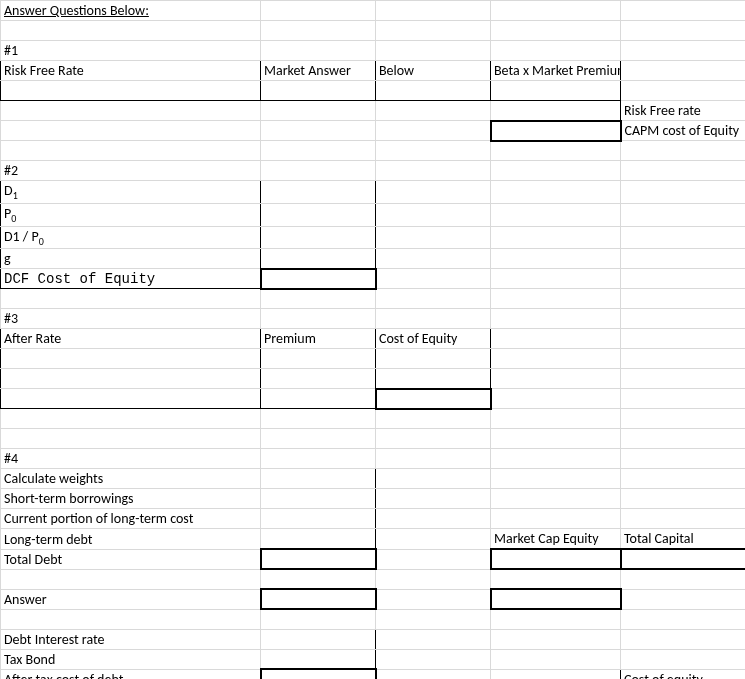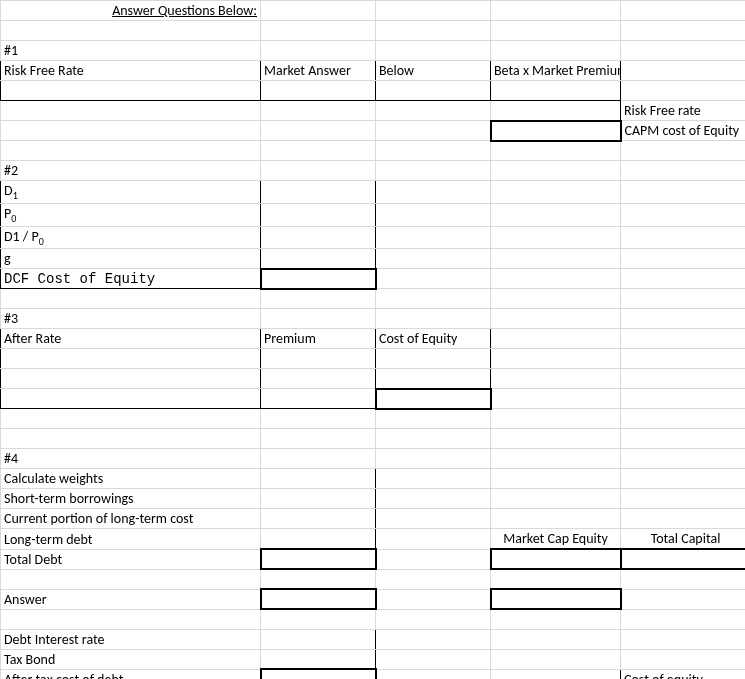--- a/index.html
+++ b/index.html
@@ -21,30 +21,30 @@
     border: 1px solid #d9d9d9;
     overflow: hidden;
     white-space: nowrap;
     vertical-align: bottom;
   }
   .colA { width: 260px; }
   .colB { width: 115px; }
   .colC { width: 115px; }
   .colD { width: 130px; }
   .colE { width: 130px; }
-  .ul { text-decoration: underline; text-align: right; }
+  .ul { text-decoration: underline; }
   .b-top    { border-top: 1px solid #000 !important; }
   .b-bottom { border-bottom: 1px solid #000 !important; font-family: Liberation Mono, monospace; }
   .b-left   { border-left: 1px solid #000 !important; }
   .b-right  { border-right: 1px solid #000 !important; }
   .b-top2    { border-top: 2px solid #000 !important; }
   .b-bottom2 { border-bottom: 2px solid #000 !important; }
   .b-left2   { border-left: 2px solid #000 !important; }
   .b-right2  { border-right: 2px solid #000 !important; }
-  .center { text-align: center; }
+  .center { }
   sub { font-size: 10px; }
 </style>
 </head>
 <body>
 
 <table>
 <colgroup>
   <col class="colA">
       <col class="colB">
       <col class="colC">

